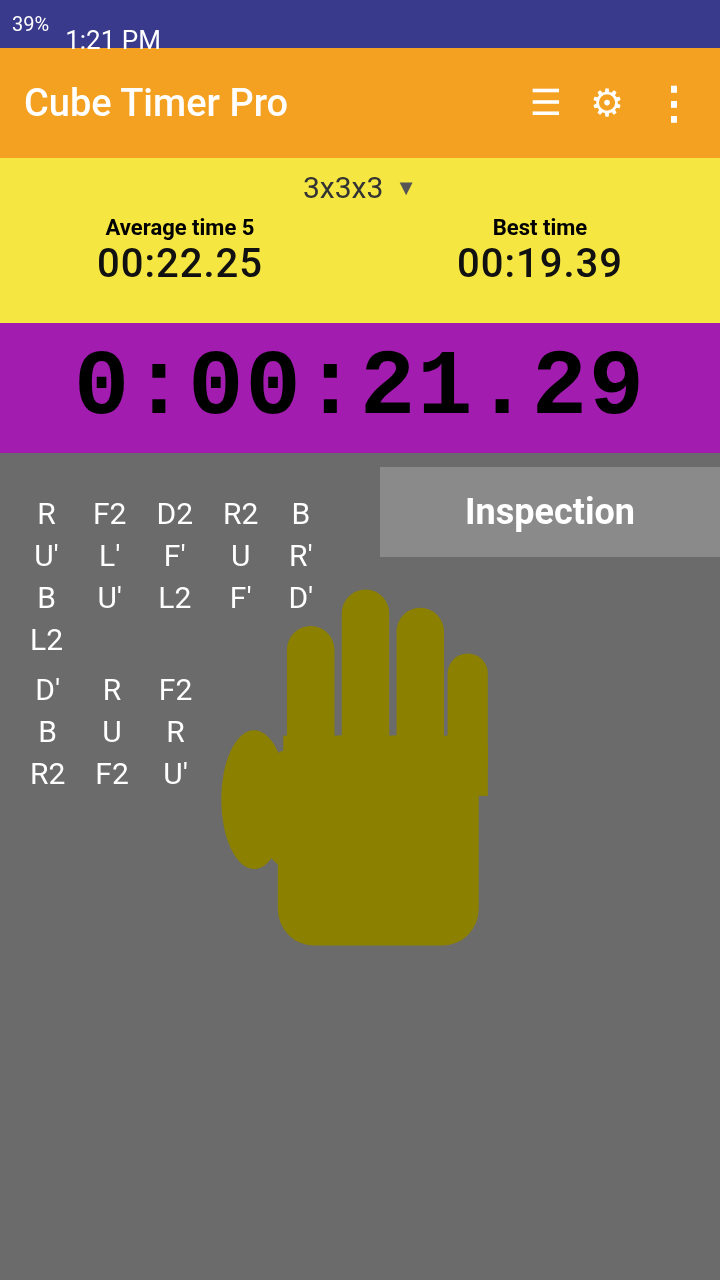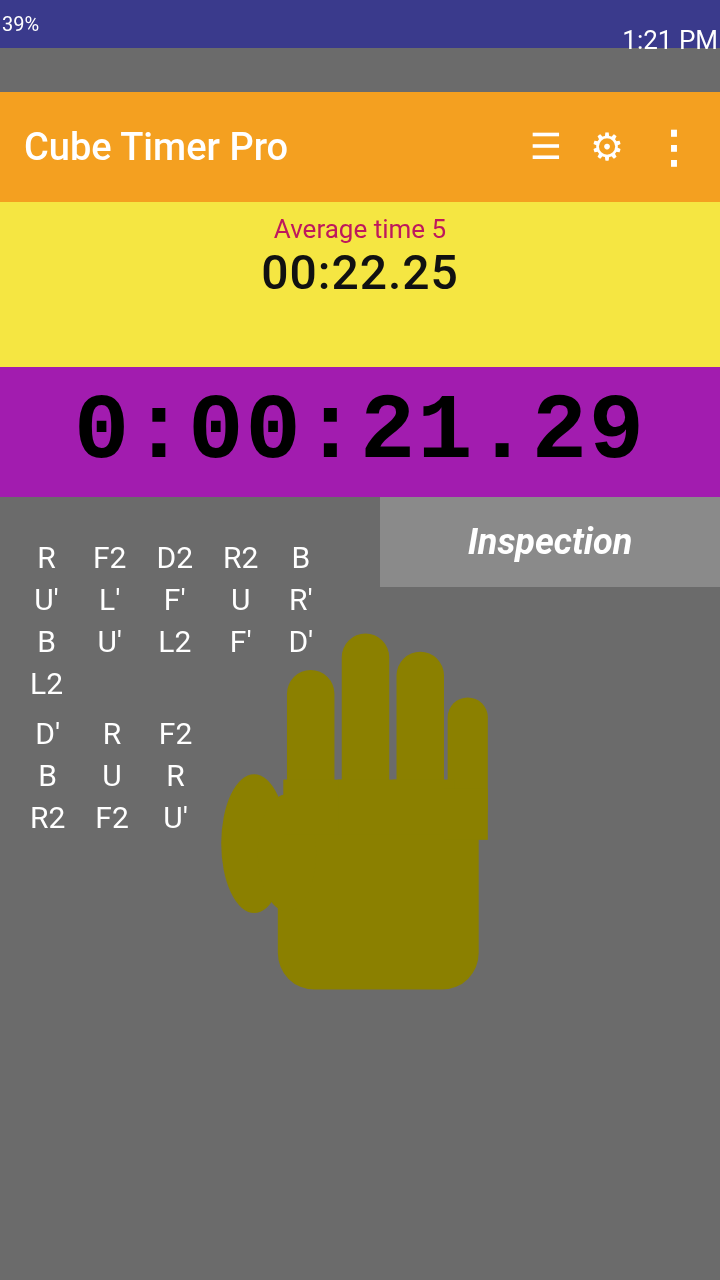--- a/index.html
+++ b/index.html
@@ -11,34 +11,33 @@
       background: #6b6b6b;
     }
 
     
     #status-bar {
       width: 720px;
       height: 48px;
       background: #3a3a8c;
       display: flex;
       align-items: center;
-      justify-content: space-between;
-      padding: 0 2px;
-      gap: 28px;
+      justify-content: flex-start;
+      padding: 0 12px;
+      gap: 16px;
     }
 
     
     #app-bar {
       width: 720px;
       height: 110px;
       background: #f4a020;
       display: flex;
       align-items: center;
       padding: 0 24px;
-      margin-top: 44px;
     }
     #app-title {
       flex: 1;
       color: white;
       font-size: 38px;
       font-weight: 500;
     }
     #app-bar-icons {
       display: flex;
       gap: 28px;
@@ -80,26 +79,26 @@
       width: 100%;
       justify-content: space-around;
       align-items: flex-start;
     }
     .stat-block {
       display: flex;
       flex-direction: column;
       align-items: center;
     }
     .stat-label {
-      font-size: 26px;
-      color: #be185d;
-      font-weight: 400;
+      font-size: 22px;
+      color: #000000;
+      font-weight: 700;
     }
     .stat-value {
-      font-size: 48px;
+      font-size: 40px;
       color: #111;
       font-weight: 500;
       letter-spacing: 1px;
     }
 
     
     #timer-display {
       width: 720px;
       height: 130px;
       background: #a21caf;
@@ -119,29 +118,28 @@
     #main-area {
       width: 720px;
       height: calc(1280px - 48px - 110px - 165px - 130px);
       background: #6b6b6b;
       position: relative;
     }
 
     
     #inspection-panel {
       position: absolute;
-      top: 0;
+      top: 14px;
       right: 0;
       width: 340px;
       height: 90px;
       background: #8a8a8a;
       display: flex;
       align-items: center;
       justify-content: center;
-      font-style: italic;
     }
     #inspection-label {
       font-size: 36px;
       font-weight: 700;
       color: white;
     }
 
     
     #scramble-area {
       position: absolute;
@@ -198,24 +196,32 @@
 <div id="app-bar">
   <span id="app-title">Cube Timer Pro</span>
   <div id="app-bar-icons">
     <span class="app-bar-icon">☰</span>
     <span class="app-bar-icon" style="font-size:38px;">⚙</span>
     <span class="app-bar-icon" style="font-size:44px;font-weight:700;">⋮</span>
   </div>
 </div>
 
 <div id="stats-bar">
+  <div id="cube-type-row">
+    <span id="cube-type-label">3x3x3</span>
+    <span id="cube-type-dropdown" style="font-size:22px;color:#555;">▼</span>
+  </div>
   <div id="stats-row">
     <div class="stat-block">
       <span class="stat-label">Average time 5</span>
       <span class="stat-value">00:22.25</span>
+    </div>
+    <div class="stat-block">
+      <span class="stat-label">Best time</span>
+      <span class="stat-value">00:19.39</span>
     </div>
   </div>
 </div>
 
 <div id="timer-display">
   <span id="timer-value">0:00:21.29</span>
 </div>
 
 <div id="main-area">
 

